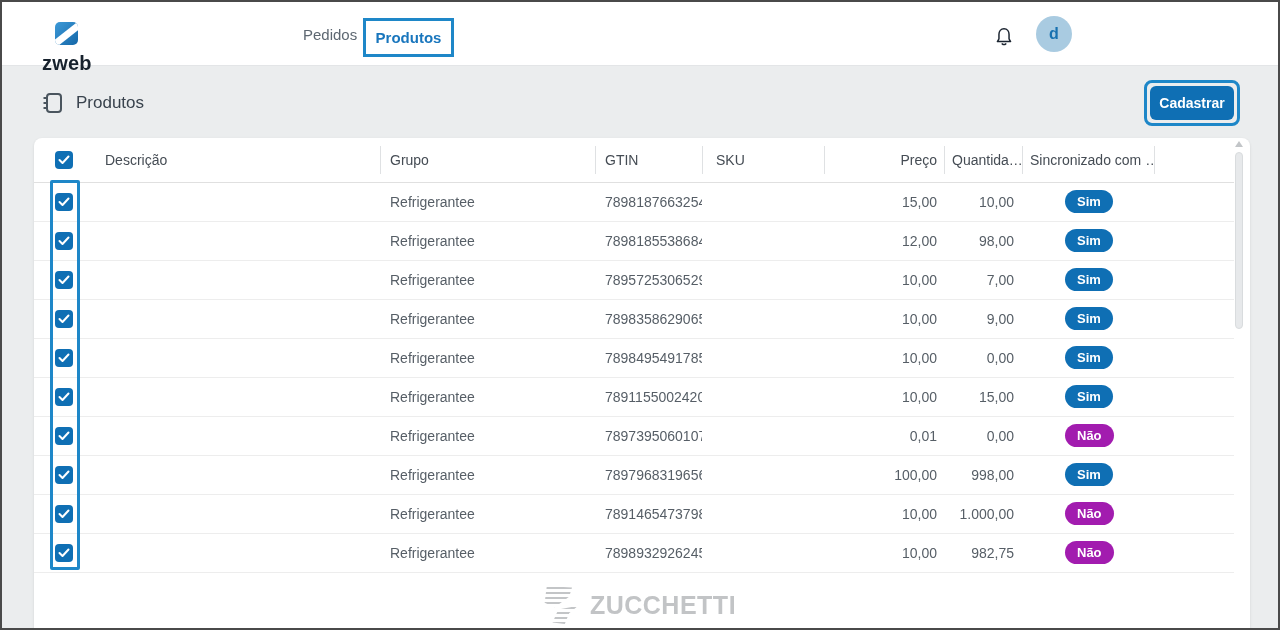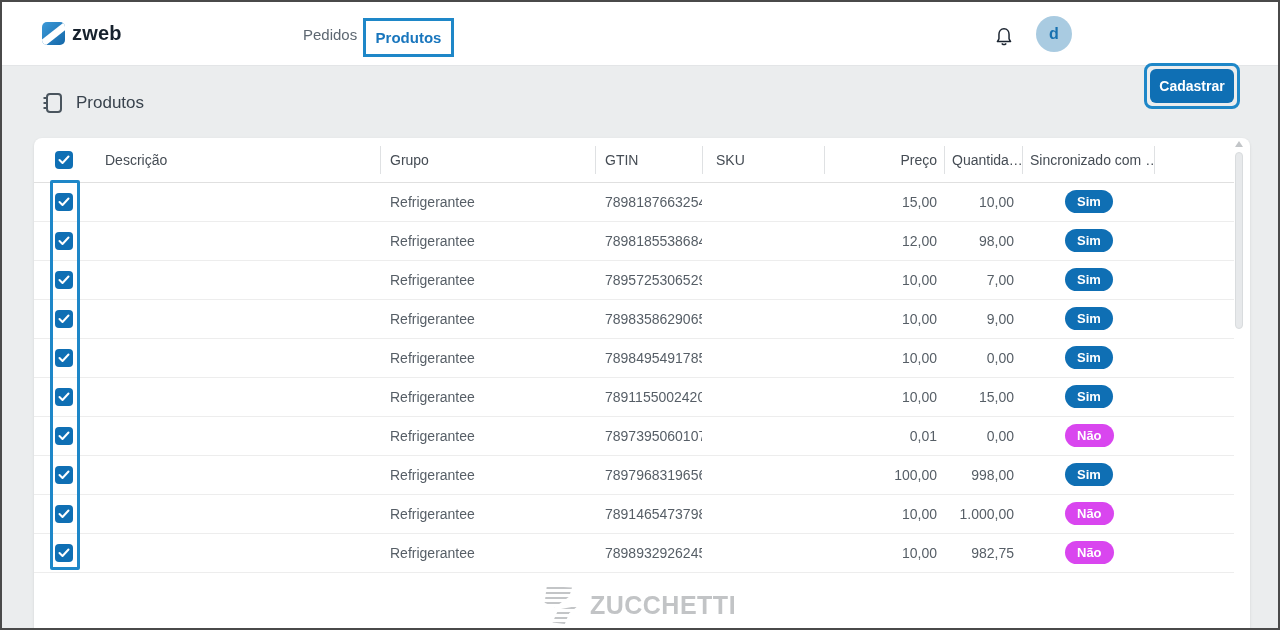--- a/index.html
+++ b/index.html
@@ -7,21 +7,21 @@
   .screen {
     position:relative; width:1280px; height:630px;
     background:#ebedee; border:2px solid #4a4a4a; overflow:hidden;
   }
 
   
   .navbar {
     position:absolute; top:0; left:0; width:100%; height:64px;
     background:#fff; border-bottom:1px solid #e3e5e7;
   }
-  .logo { position:absolute; left:40px; top:20px; display:flex; align-items:center; gap:7px; }
+  .logo { position:absolute; left:40px; top:20px; display:flex; align-items:center; gap:7px;flex-direction:column; }
   .logo-mark { width:23px; height:23px; border-radius:5px;
     background:linear-gradient(135deg,#3d9ad8 0%,#1467a8 100%); position:relative; overflow:hidden; }
   .logo-mark::after { content:""; position:absolute; left:-4px; top:9px; width:32px; height:7px;
     background:#fff; transform:rotate(-38deg); }
   .logo-text { font-size:20px; font-weight:bold; color:#17222d; letter-spacing:.2px; }
 
   .nav-item { position:absolute; top:0; height:64px; display:flex; align-items:center;
     font-size:15px; font-weight:500; color:#5d6771; cursor:pointer; }
   .nav-marketplaces { left:175px; gap:8px; }
   .nav-pedidos { left:301px; }
@@ -34,21 +34,21 @@
   }
   .bell { position:absolute; left:991px; top:24px; width:22px; height:22px; cursor:pointer; }
   .avatar { position:absolute; left:1034px; top:14px; width:36px; height:36px; border-radius:50%;
     background:#a9cbe1; display:flex; align-items:center; justify-content:center;
     font-size:16px; font-weight:bold; color:#1771b0; cursor:pointer; }
 
   
   .page-title { position:absolute; left:40px; top:89px; display:flex; align-items:center; gap:12px;
     font-size:17px; color:#39434d; }
   .cadastrar-wrap {
-    position:absolute; left:1142px; top:61px; padding:3px;
+    position:absolute; left:1142px; top:78px; padding:3px;
     border:3px solid #1e87c8; border-radius:8px;
   }
   .cadastrar-btn {
     width:84px; height:34px; background:#0f6fb4; color:#fff; border:none; border-radius:6px;
     font-family:"Liberation Sans", sans-serif; font-size:14px; font-weight:bold; cursor:pointer;
   }
 
   
   .card { position:absolute; left:32px; top:136px; width:1216px; height:540px;
     background:#fff; border-radius:8px; box-shadow:0 1px 3px rgba(0,0,0,.10); overflow:hidden; }
@@ -69,21 +69,21 @@
   .c-qtd { padding-right:8px; }
   .c-sync { padding-left:8px; }
   .c-sync-cell { padding-left:43px; }
 
   .cbx { width:18px; height:18px; border-radius:4px; background:#0f6fb4;
     margin-left:21px; display:flex; align-items:center; justify-content:center; cursor:pointer; }
 
   .badge { display:inline-block; min-width:47px; padding:4px 12px; border-radius:999px;
     text-align:center; font-size:13px; font-weight:bold; color:#fff; }
   .badge.sim { background:#0f6fb4; }
-  .badge.nao { background:#d946ef; }
+  .badge.nao { background:#a21caf; }
 
   
   .cbx-highlight { position:absolute; left:48px; top:178px; width:30px; height:390px;
     border:3px solid #1e87c8; border-radius:2px; pointer-events:none; }
 
   
   .scroll-arrow { position:absolute; left:1233px; top:139px; width:0; height:0;
     border-left:4px solid transparent; border-right:4px solid transparent;
     border-bottom:6px solid #c2c5c8; }
   .scroll-thumb { position:absolute; left:1233px; top:150px; width:8px; height:177px;

